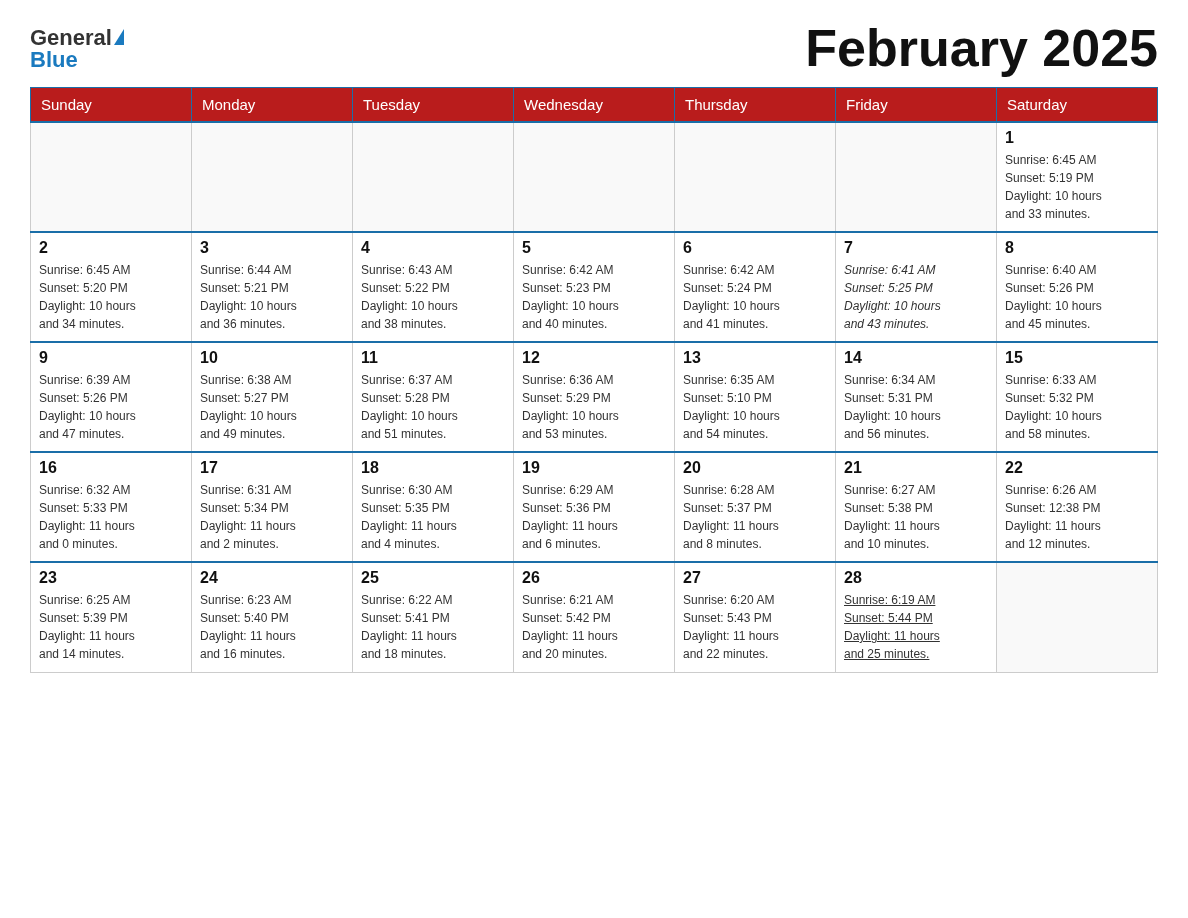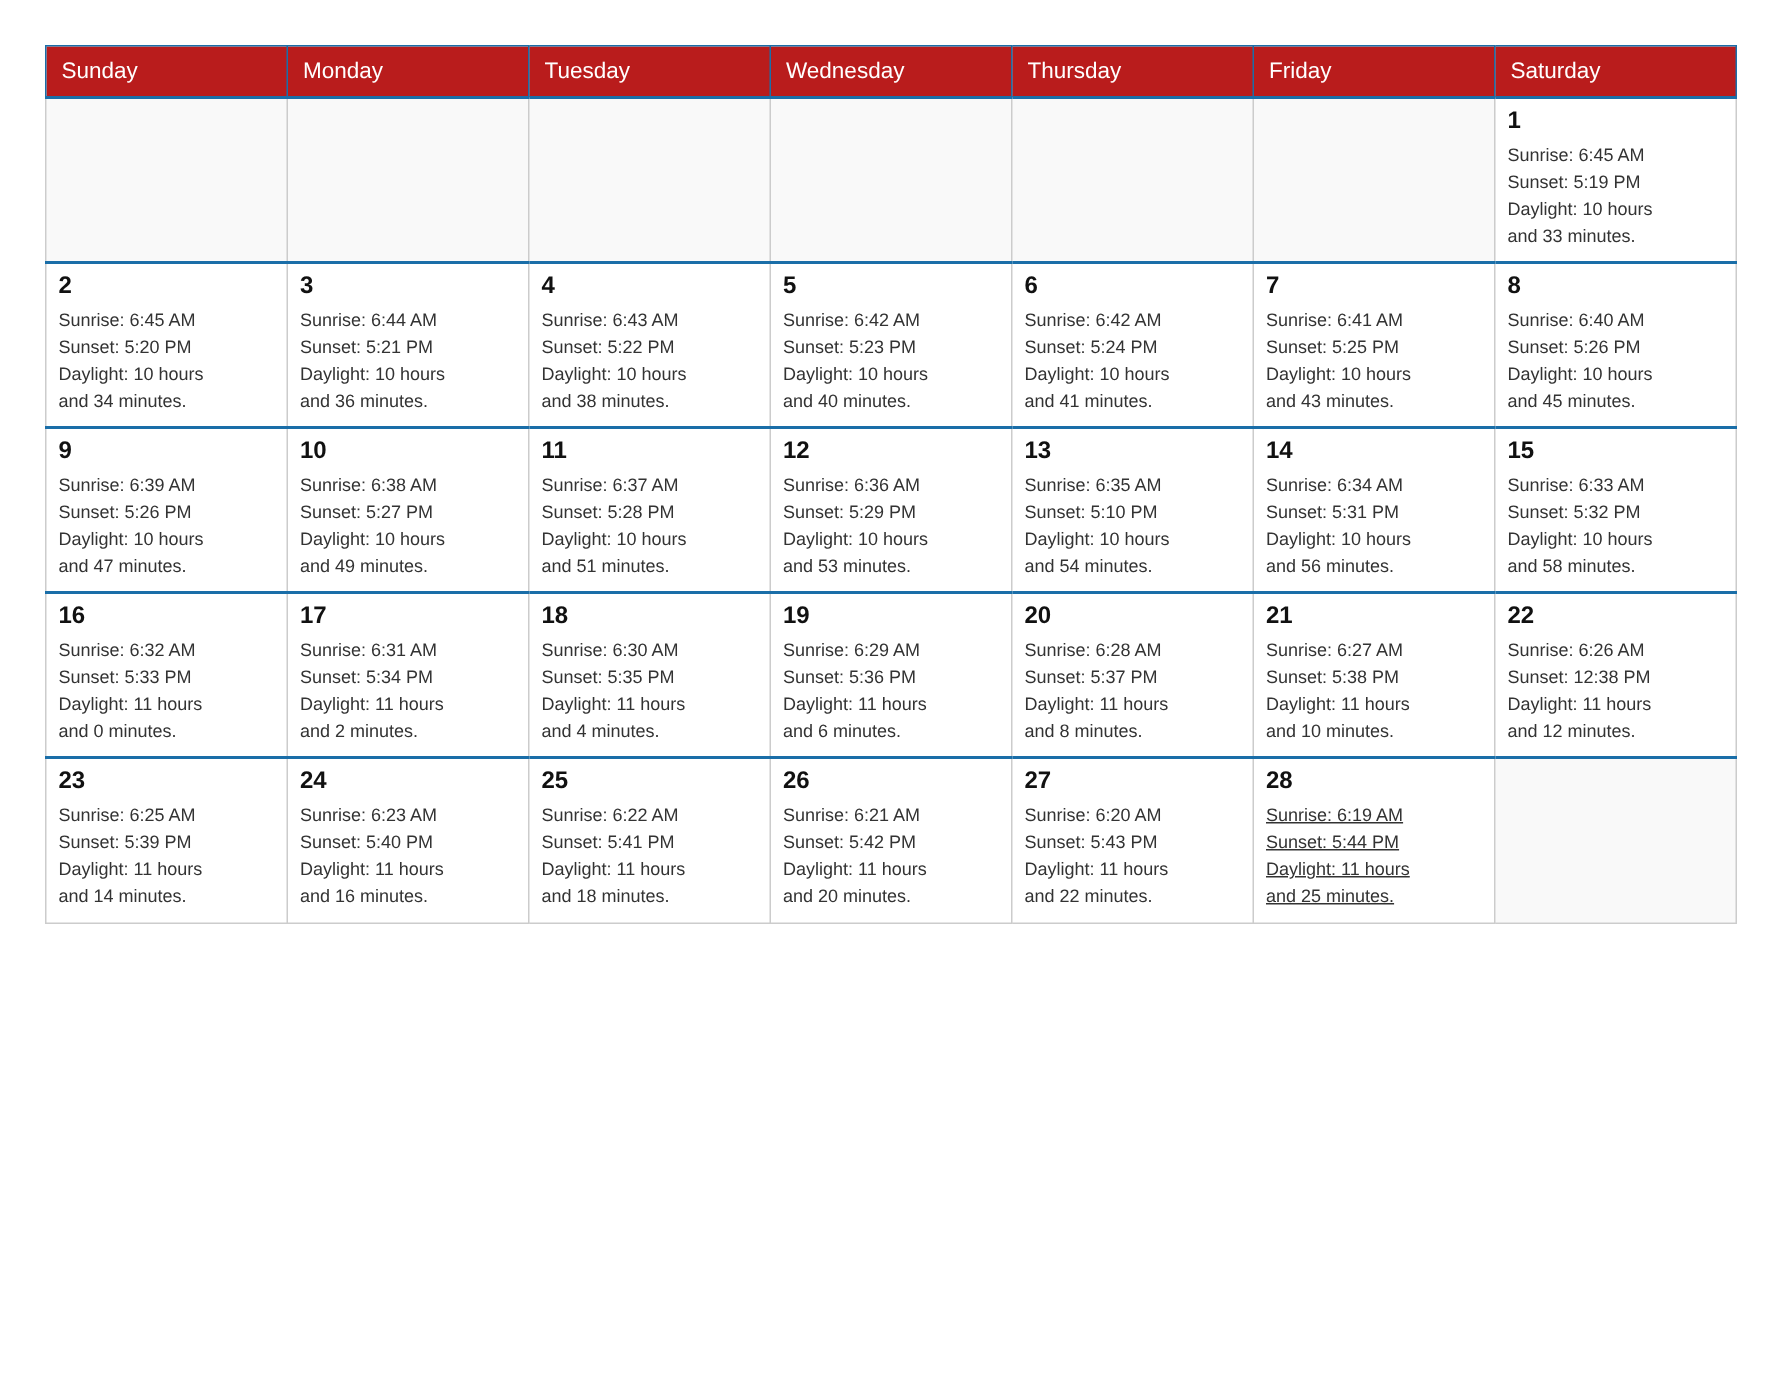--- a/index.html
+++ b/index.html
@@ -95,21 +95,29 @@
       background: #f9f9f9;
     }
     .week-row td {
       border-top: 2px solid #1a6ea8;
     }
   </style>
 </head>
 <body>
 
 <div class="header">
+  <div class="logo">
+    <div class="logo-general">
+      <span>General</span>
+        <span class="logo-triangle"></span>
+    </div>
+    <div class="logo-blue-text">Blue</div>
+  </div>
   <div class="title-section">
+    <div class="month-title">February 2025</div>
   </div>
 </div>
 
 <table class="calendar">
   <thead>
     <tr>
       <th>Sunday</th>
       <th>Monday</th>
       <th>Tuesday</th>
       <th>Wednesday</th>
@@ -165,21 +173,21 @@
         </td>
         <td>
           <div class="day-number">6</div>
           <div class="day-info" style="white-space: pre-line;">Sunrise: 6:42 AM
 Sunset: 5:24 PM
 Daylight: 10 hours
 and 41 minutes.</div>
         </td>
         <td>
           <div class="day-number">7</div>
-          <div class="day-info" style="white-space: pre-line;">Sunrise: 6:41 AM
+          <div class="day-info" style="white-space: pre-line; font-style: italic;">Sunrise: 6:41 AM
 Sunset: 5:25 PM
 Daylight: 10 hours
 and 43 minutes.</div>
         </td>
         <td>
           <div class="day-number">8</div>
           <div class="day-info" style="white-space: pre-line;">Sunrise: 6:40 AM
 Sunset: 5:26 PM
 Daylight: 10 hours
 and 45 minutes.</div>

